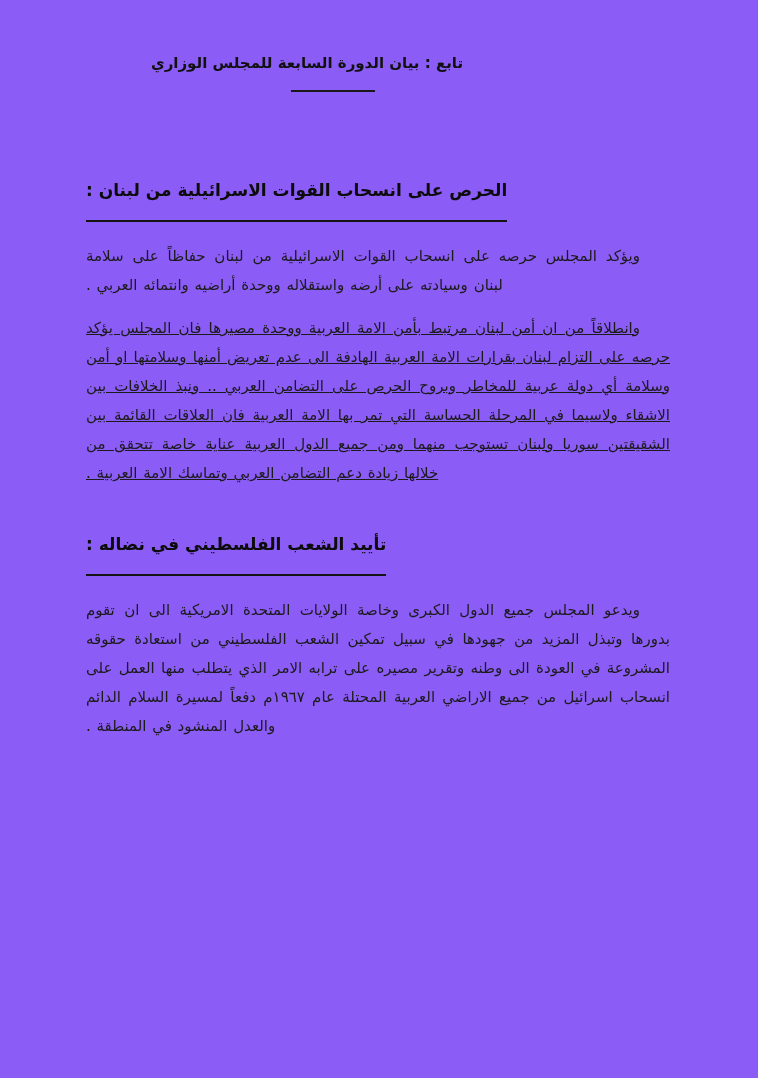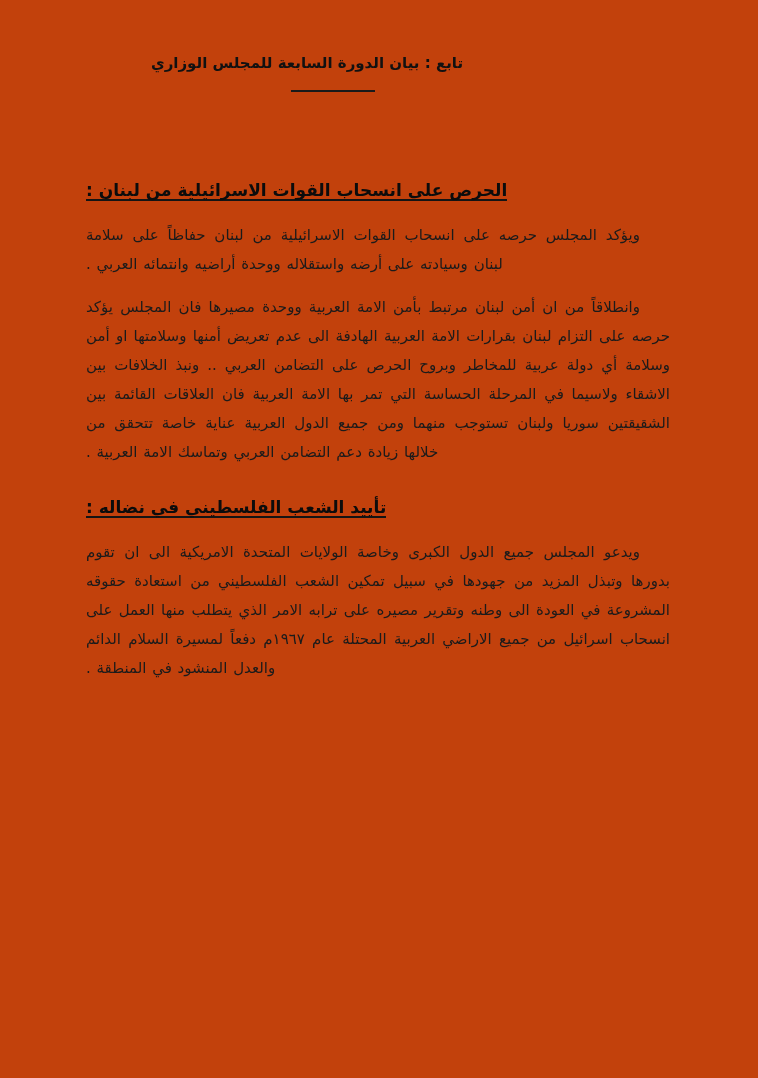--- a/index.html
+++ b/index.html
@@ -5,21 +5,21 @@
   html, body {
     margin: 0;
     padding: 0;
     background: #ffffff;
   }
   .page {
     position: relative;
     width: 758px;
     height: 1078px;
     box-sizing: border-box;
-    background: #c2410c;
+    background: #8b5cf6;
     padding: 54px 80px 0 86px;
     direction: rtl;
     font-family: "DejaVu Sans", sans-serif;
     color: #1b1b1b;
     overflow: hidden;
   }
   
   .doc-header {
     text-align: center;
     transform: translateX(-75px);
@@ -41,42 +41,43 @@
   .sec-heading {
     margin: 0;
     text-align: left;
     line-height: 1;
   }
   .heading-text {
     display: inline-block;
     font-size: 17px;
     font-weight: 700;
     color: #0c0c0c;
-    padding-bottom: 0;
+    padding-bottom: 21px;
     border-bottom: 2px solid #141414;
   }
   .sec-heading.first {
     margin-top: 84px;
   }
   .sec-heading.second {
-    margin-top: 26px;
+    margin-top: 42px;
   }
   
   .body-para {
     margin: 20px 8px 0 0;
     font-size: 15px;
     line-height: 29px;
     text-align: justify;
     text-align-last: left;
     text-indent: 30px;
     word-spacing: 1px;
     color: #1b1b1b;
   }
   .body-para + .body-para {
     margin-top: 14px;
+    text-decoration: underline;
   }
 </style>
 </head>
 <body>
 
 <div class="page" dir="rtl">
 
   <header class="doc-header">
     <div class="doc-title">تابع : بيان الدورة السابعة للمجلس الوزاري</div>
     <div class="title-rule"></div>

